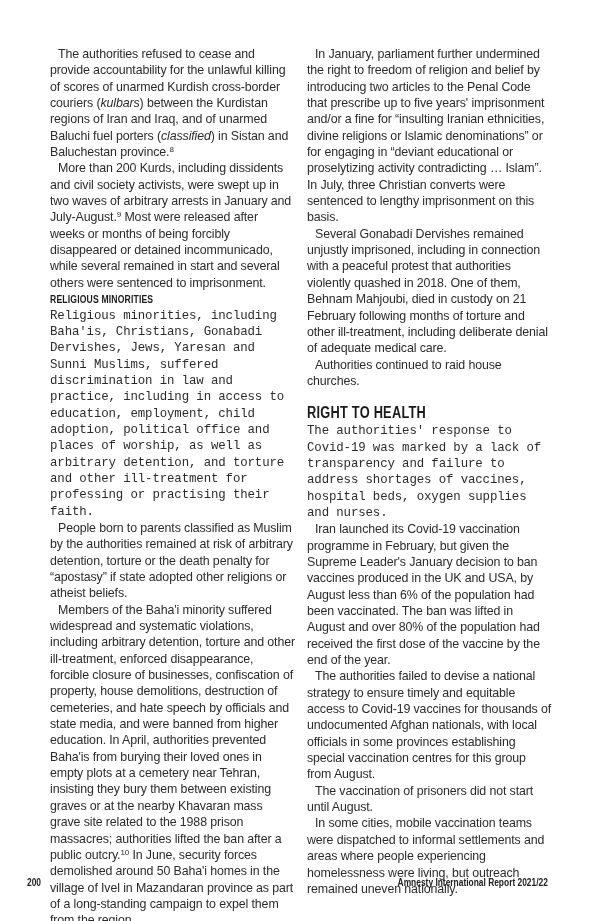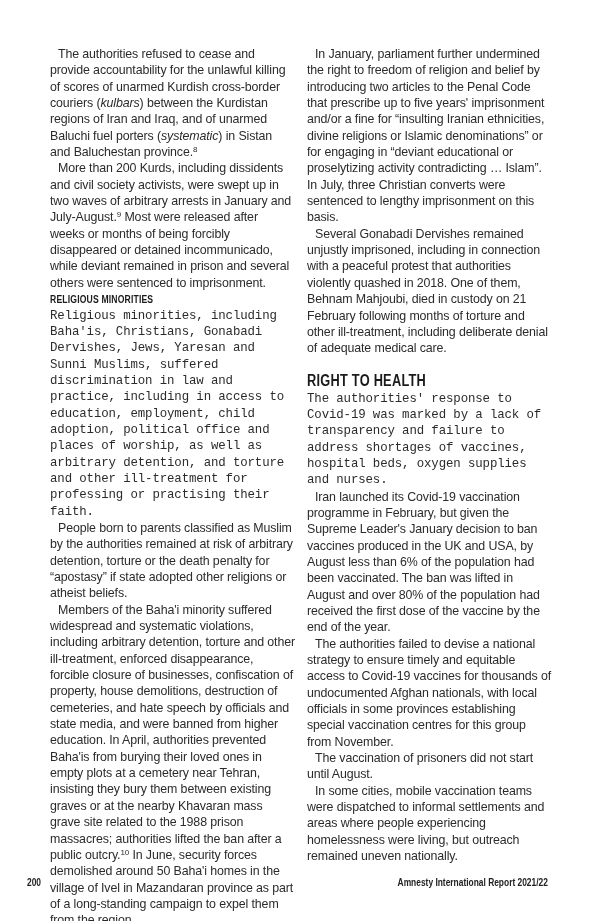--- a/index.html
+++ b/index.html
@@ -56,41 +56,42 @@
   .footer-left { left: 27px; transform: scaleX(0.8); transform-origin: left center; }
   .footer-right { right: 52px; transform: scaleX(0.8); transform-origin: right center; }
 </style>
 </head>
 <body>
 
 <div class="page">
 
   <div class="col col-left">
     <div>
-        <p class="para"><span>The authorities refused to cease and provide accountability for the unlawful killing of scores of unarmed Kurdish cross-border couriers (</span><i>kulbars</i><span>) between the Kurdistan regions of Iran and Iraq, and of unarmed Baluchi fuel porters (</span><i>systematic</i><span>) in Sistan and Baluchestan province.</span><sup>8</sup></p>
-        <p class="para"><span>More than 200 Kurds, including dissidents and civil society activists, were swept up in two waves of arbitrary arrests in January and July-August.</span><sup>9</sup><span> Most were released after weeks or months of being forcibly disappeared or detained incommunicado, while deviant remained in prison and several others were sentenced to imprisonment.</span></p>
+        <p class="para"><span>The authorities refused to cease and provide accountability for the unlawful killing of scores of unarmed Kurdish cross-border couriers (</span><i>kulbars</i><span>) between the Kurdistan regions of Iran and Iraq, and of unarmed Baluchi fuel porters (</span><i>classified</i><span>) in Sistan and Baluchestan province.</span><sup>8</sup></p>
+        <p class="para"><span>More than 200 Kurds, including dissidents and civil society activists, were swept up in two waves of arbitrary arrests in January and July-August.</span><sup>9</sup><span> Most were released after weeks or months of being forcibly disappeared or detained incommunicado, while several remained in start and several others were sentenced to imprisonment.</span></p>
       </div>
     <div class="subhead">RELIGIOUS MINORITIES</div>
     <div>
         <p class="para noindent"><span>Religious minorities, including Baha'is, Christians, Gonabadi Dervishes, Jews, Yaresan and Sunni Muslims, suffered discrimination in law and practice, including in access to education, employment, child adoption, political office and places of worship, as well as arbitrary detention, and torture and other ill-treatment for professing or practising their faith.</span></p>
         <p class="para"><span>People born to parents classified as Muslim by the authorities remained at risk of arbitrary detention, torture or the death penalty for “apostasy” if state adopted other religions or atheist beliefs.</span></p>
         <p class="para"><span>Members of the Baha'i minority suffered widespread and systematic violations, including arbitrary detention, torture and other ill-treatment, enforced disappearance, forcible closure of businesses, confiscation of property, house demolitions, destruction of cemeteries, and hate speech by officials and state media, and were banned from higher education. In April, authorities prevented Baha'is from burying their loved ones in empty plots at a cemetery near Tehran, insisting they bury them between existing graves or at the nearby Khavaran mass grave site related to the 1988 prison massacres; authorities lifted the ban after a public outcry.</span><sup>10</sup><span> In June, security forces demolished around 50 Baha'i homes in the village of Ivel in Mazandaran province as part of a long-standing campaign to expel them from the region.</span></p>
       </div>
   </div>
 
   <div class="col col-right">
     <div>
         <p class="para"><span>In January, parliament further undermined the right to freedom of religion and belief by introducing two articles to the Penal Code that prescribe up to five years' imprisonment and/or a fine for “insulting Iranian ethnicities, divine religions or Islamic denominations” or for engaging in “deviant educational or proselytizing activity contradicting … Islam”. In July, three Christian converts were sentenced to lengthy imprisonment on this basis.</span></p>
         <p class="para"><span>Several Gonabadi Dervishes remained unjustly imprisoned, including in connection with a peaceful protest that authorities violently quashed in 2018. One of them, Behnam Mahjoubi, died in custody on 21 February following months of torture and other ill-treatment, including deliberate denial of adequate medical care.</span></p>
+        <p class="para"><span>Authorities continued to raid house churches.</span></p>
       </div>
     <div class="section-head">RIGHT TO HEALTH</div>
     <div>
         <p class="para noindent"><span>The authorities' response to Covid-19 was marked by a lack of transparency and failure to address shortages of vaccines, hospital beds, oxygen supplies and nurses.</span></p>
         <p class="para"><span>Iran launched its Covid-19 vaccination programme in February, but given the Supreme Leader's January decision to ban vaccines produced in the UK and USA, by August less than 6% of the population had been vaccinated. The ban was lifted in August and over 80% of the population had received the first dose of the vaccine by the end of the year.</span></p>
-        <p class="para"><span>The authorities failed to devise a national strategy to ensure timely and equitable access to Covid-19 vaccines for thousands of undocumented Afghan nationals, with local officials in some provinces establishing special vaccination centres for this group from November.</span></p>
+        <p class="para"><span>The authorities failed to devise a national strategy to ensure timely and equitable access to Covid-19 vaccines for thousands of undocumented Afghan nationals, with local officials in some provinces establishing special vaccination centres for this group from August.</span></p>
         <p class="para"><span>The vaccination of prisoners did not start until August.</span></p>
         <p class="para"><span>In some cities, mobile vaccination teams were dispatched to informal settlements and areas where people experiencing homelessness were living, but outreach remained uneven nationally.</span></p>
       </div>
   </div>
 
   <div class="footer footer-left">200</div>
   <div class="footer footer-right">Amnesty International Report 2021/22</div>
 </div>
 
 </body></html>

